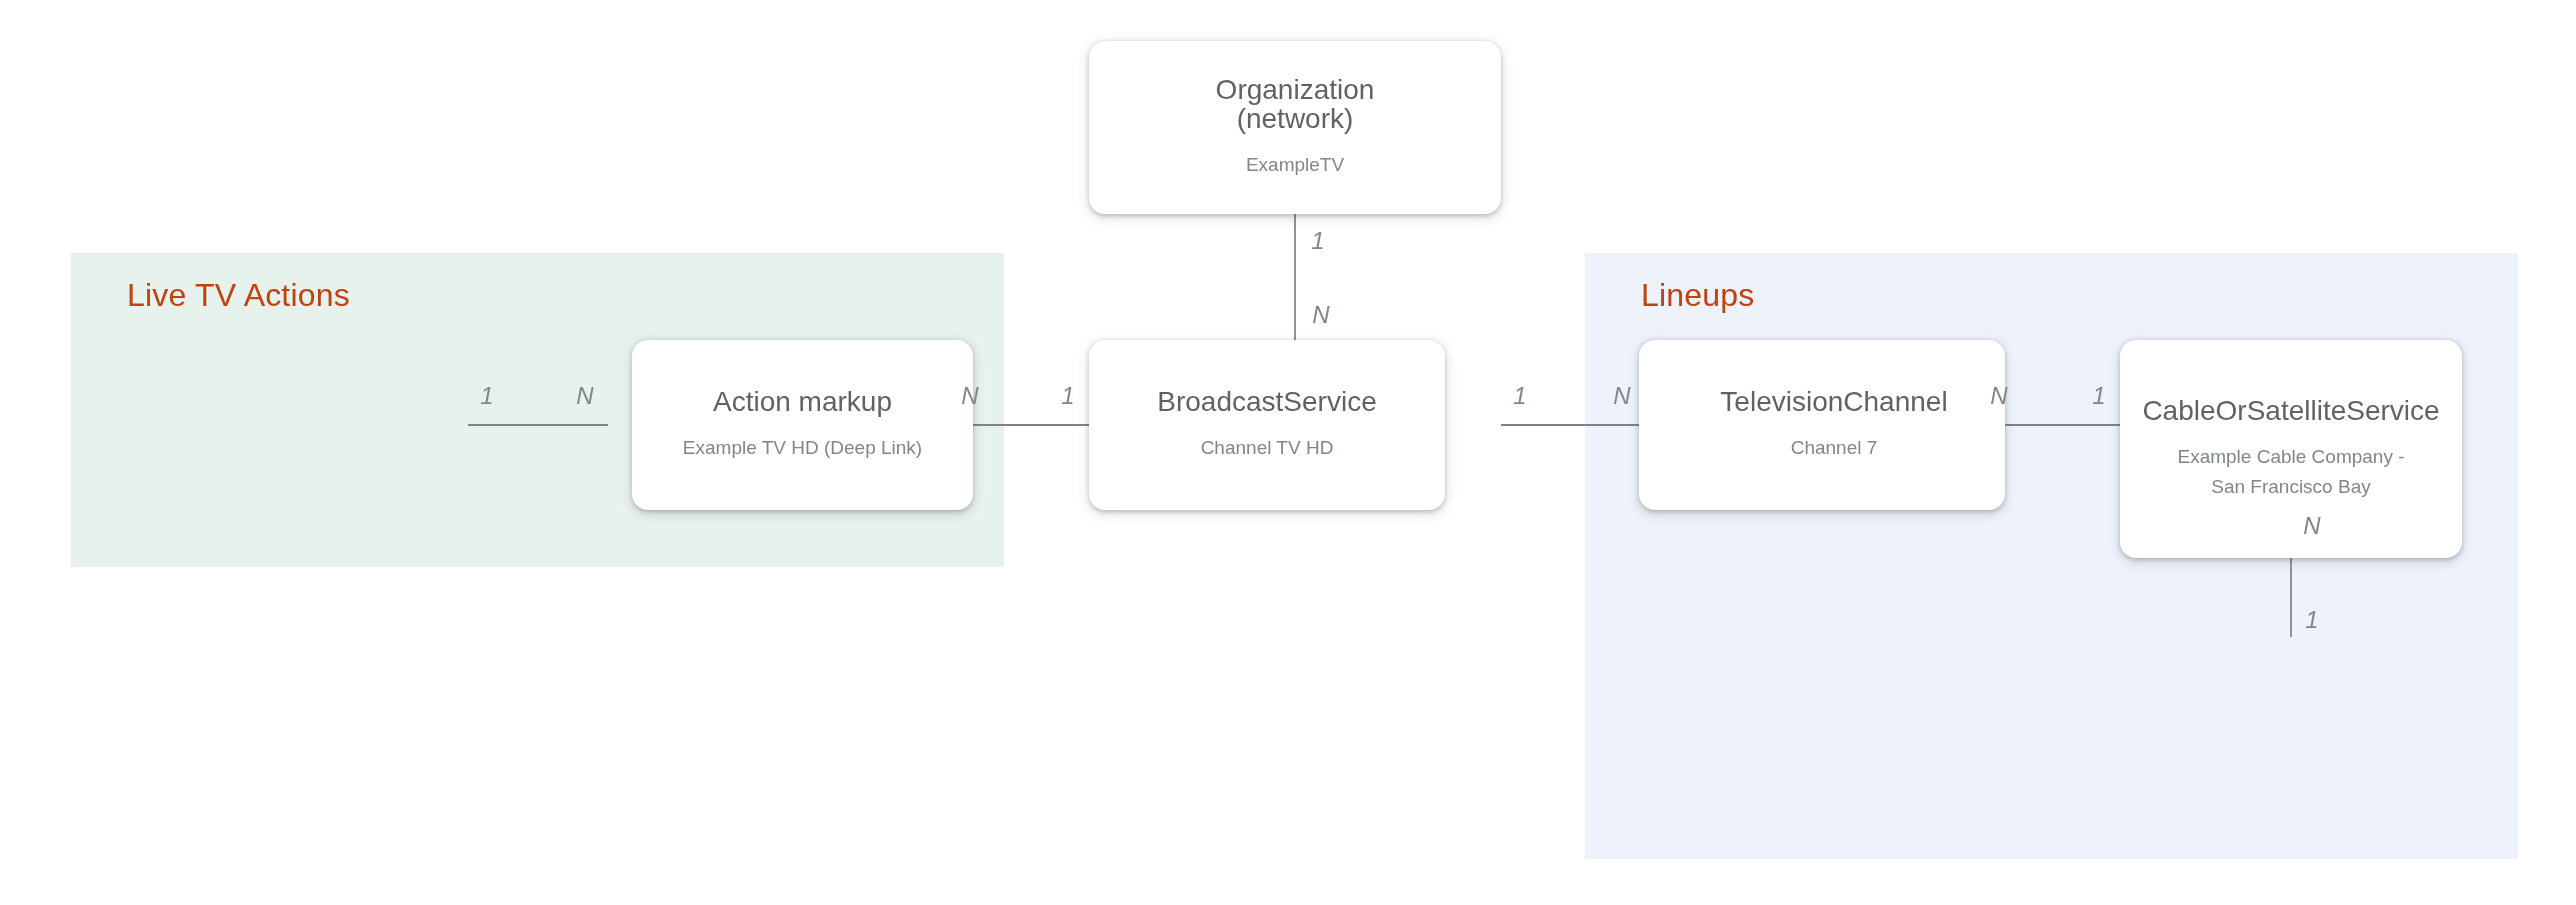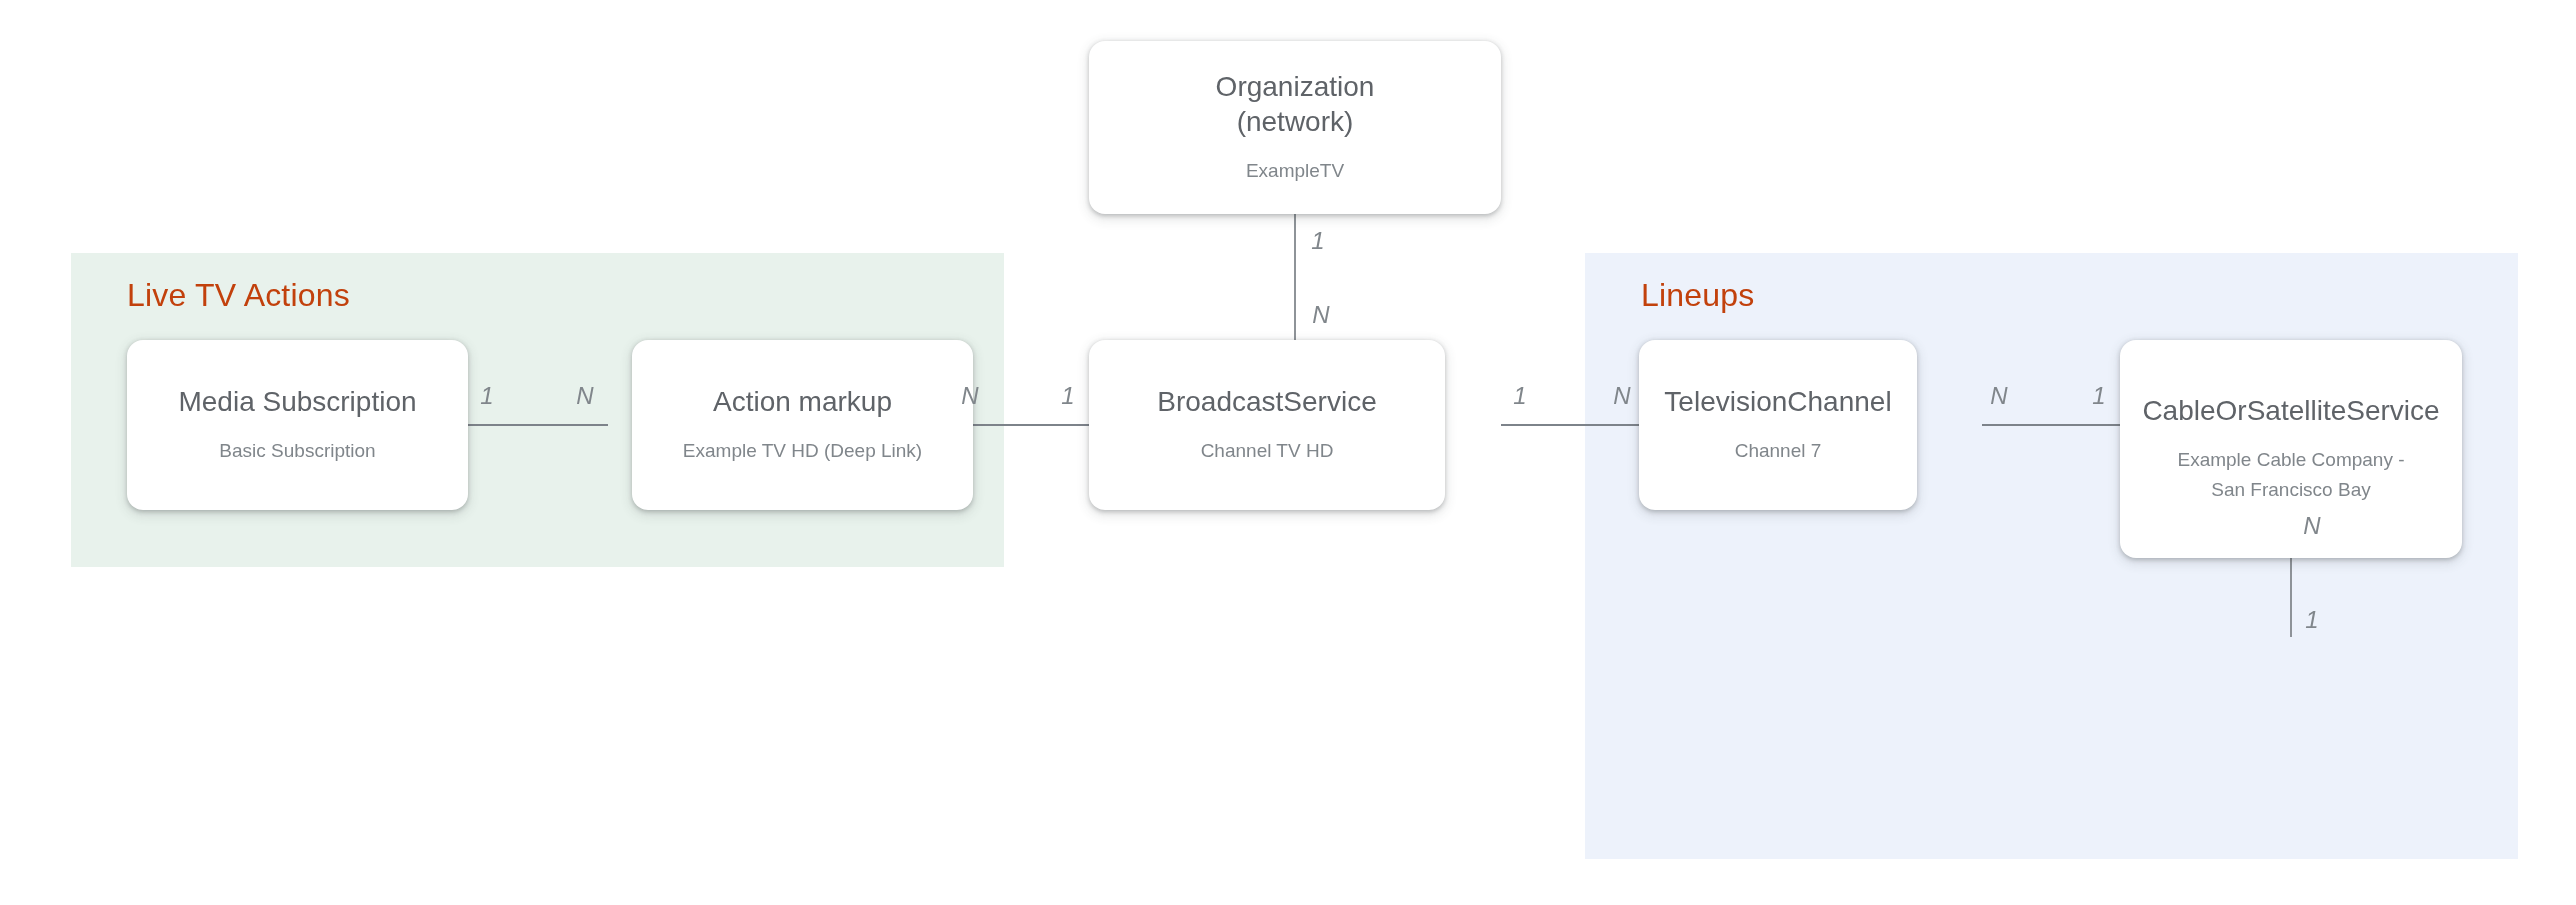--- a/index.html
+++ b/index.html
@@ -15,21 +15,21 @@
     white-space:nowrap;
   }
 
   .node{
     position:absolute;background:#ffffff;border-radius:16px;
     box-shadow:0 1.8px 4.4px rgba(60,64,67,.28), 0 3.5px 10.6px 1.8px rgba(60,64,67,.12);
     display:flex;flex-direction:column;align-items:center;justify-content:center;
     gap:17.7px;text-align:center;z-index:2;
   }
   .node-title{
-    font-size:28px;line-height:35px;color:#5f6368;white-space:pre-line;
+    font-size:28px;line-height:29px;color:#5f6368;white-space:pre-line;
   }
   .node-subtitle{
     font-size:19px;line-height:30px;color:#80868b;white-space:pre-line;
   }
 
   .edge{position:absolute;background:#7d838a;z-index:1;}
   .edge-h{height:1.8px;}
   .edge-v{width:1.8px;background:#8e9398;}
 
   .card-label{
@@ -73,36 +73,32 @@
 
   <span class="card-label" style="left:2312px;top:526px;">N</span>
   <span class="card-label" style="left:2312px;top:620px;">1</span>
 
   <div class="node" style="left:1089px;top:41px;width:412px;height:173px;">
     <div class="node-title">Organization
 (network)</div>
     <div class="node-subtitle">ExampleTV</div>
   </div>
 
-  <div class="node" style="left:127px;top:340px;width:341px;height:170px;">
-    <div class="node-title">Media Subscription</div>
-    <div class="node-subtitle">Basic Subscription</div>
-  </div>
 
   <div class="node" style="left:632px;top:340px;width:341px;height:170px;">
     <div class="node-title">Action markup</div>
     <div class="node-subtitle">Example TV HD (Deep Link)</div>
   </div>
 
   <div class="node" style="left:1089px;top:340px;width:356px;height:170px;">
     <div class="node-title">BroadcastService</div>
     <div class="node-subtitle">Channel TV HD</div>
   </div>
 
-  <div class="node" style="left:1639px;top:340px;width:278px;height:170px;">
+  <div class="node" style="left:1639px;top:340px;width:342px;height:170px;padding-left:24px;">
     <div class="node-title">TelevisionChannel</div>
     <div class="node-subtitle">Channel 7</div>
   </div>
 
   <div class="node" style="left:2120px;top:340px;width:342px;height:218px;">
     <div class="node-title">CableOrSatelliteService</div>
     <div class="node-subtitle">Example Cable Company -
 San Francisco Bay</div>
   </div>
 

